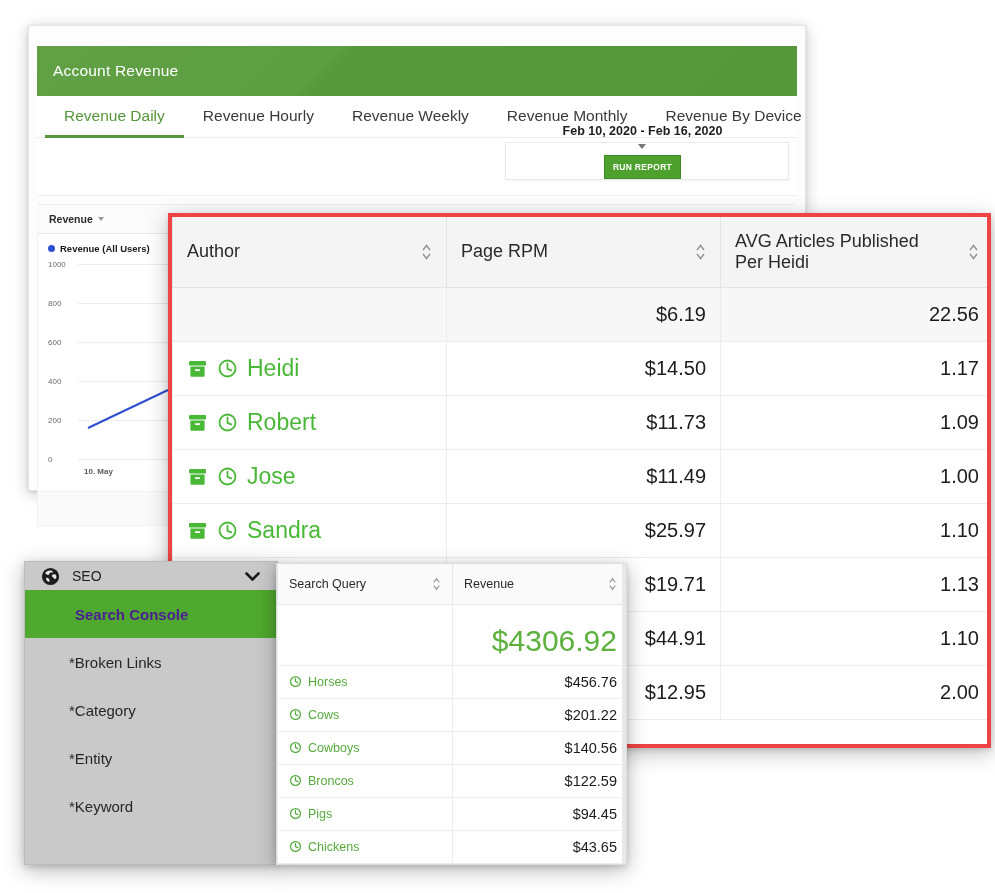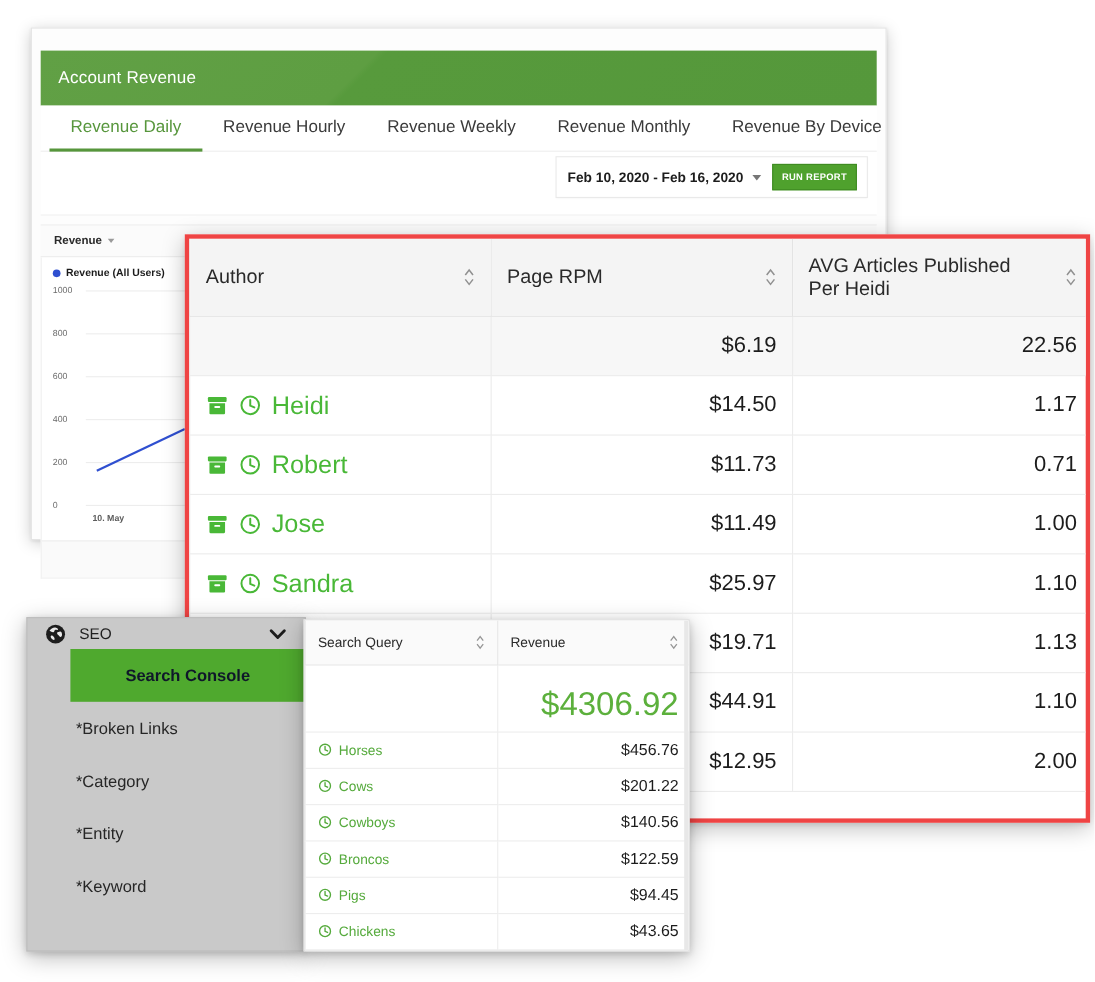--- a/index.html
+++ b/index.html
@@ -43,21 +43,21 @@
   #controls-row {
     margin: 0 8px; height: 58px; background: #fff;
     display: flex; justify-content: flex-end; align-items: center;
     border-bottom: 1px solid #f0f0f0; position: relative;
   }
   #daterange-box {
     position: absolute; right: 8px; top: 4px;
     height: 38px; width: 284px; background: #fff;
     border: 1px solid #e9e9e9; box-shadow: 0 1px 2px rgba(0,0,0,.05);
     display: flex; align-items: center; justify-content: flex-end;
-    padding-right: 9px; gap: 6px;
+    padding-right: 9px; gap: 6px; flex-direction: column;
   }
   #daterange-text { font-size: 12.5px; font-weight: bold; color: #1d1d1d; }
   .caret-down {
     width: 0; height: 0; border-left: 4px solid transparent;
     border-right: 4px solid transparent; border-top: 5px solid #767676;
     margin-left: 2px; margin-right: 4px;
   }
   #run-report {
     background: #4fa12d; color: #fff; border: 1px solid #3f8b22;
     font-size: 8.5px; font-weight: bold; letter-spacing: .3px;
@@ -132,21 +132,21 @@
   }
   #seo-head {
     height: 28px; display: flex; align-items: center; gap: 12px;
     padding: 0 16px; color: #1f1f1f; font-size: 14px;
   }
   #seo-head .spacer { flex: 1; }
   .seo-item {
     height: 48px; display: flex; align-items: center; padding-left: 44px;
     font-size: 15px; color: #262626; cursor: pointer;
   }
-  .seo-item.active { background: #4fa92e; color: #0f172a; font-weight: bold; padding-left: 50px; margin-left: 39px; }
+  .seo-item.active { background: #4fa92e; color: #4c1d95; font-weight: bold; padding-left: 50px; }
 
   
   #search-panel {
     position: absolute; left: 276px; top: 563px; width: 351px; height: 302px;
     background: #ffffff; border: 1px solid #dcdcdc;
     box-shadow: 0 5px 20px rgba(0,0,0,0.28), 0 2px 6px rgba(0,0,0,0.14);
     overflow: hidden;
   }
   #search-panel col.s1 { width: 175px; }
   #search-panel col.s2 { width: 176px; }
@@ -325,21 +325,21 @@
               <span class="ico">
                 <svg width="21" height="21" viewBox="0 0 21 21">
                     <circle cx="10.5" cy="10.5" r="8" fill="none" stroke="#49b837" stroke-width="1.8"></circle>
                     <polyline points="10.5,5.6 10.5,10.8 14.2,12.4" fill="none" stroke="#49b837" stroke-width="1.8" stroke-linecap="round"></polyline>
                   </svg>
               </span>
               <span class="author-name">Robert</span>
             </span>
           </td>
           <td class="num">$11.73</td>
-          <td class="num">0.71</td>
+          <td class="num">1.09</td>
         </tr>
 
         <tr>
           <td>
             <span class="author-cell">
               <span class="ico">
                 <svg width="21" height="21" viewBox="0 0 21 21">
                     <rect x="2" y="3" width="17" height="4.5" rx="1" fill="#49b837"></rect>
                     <path d="M3.4 8.5h14.2v9.2a1 1 0 0 1-1 1H4.4a1 1 0 0 1-1-1z" fill="#49b837"></path>
                     <rect x="7.8" y="11.2" width="5.4" height="1.7" rx=".8" fill="#ffffff"></rect>

